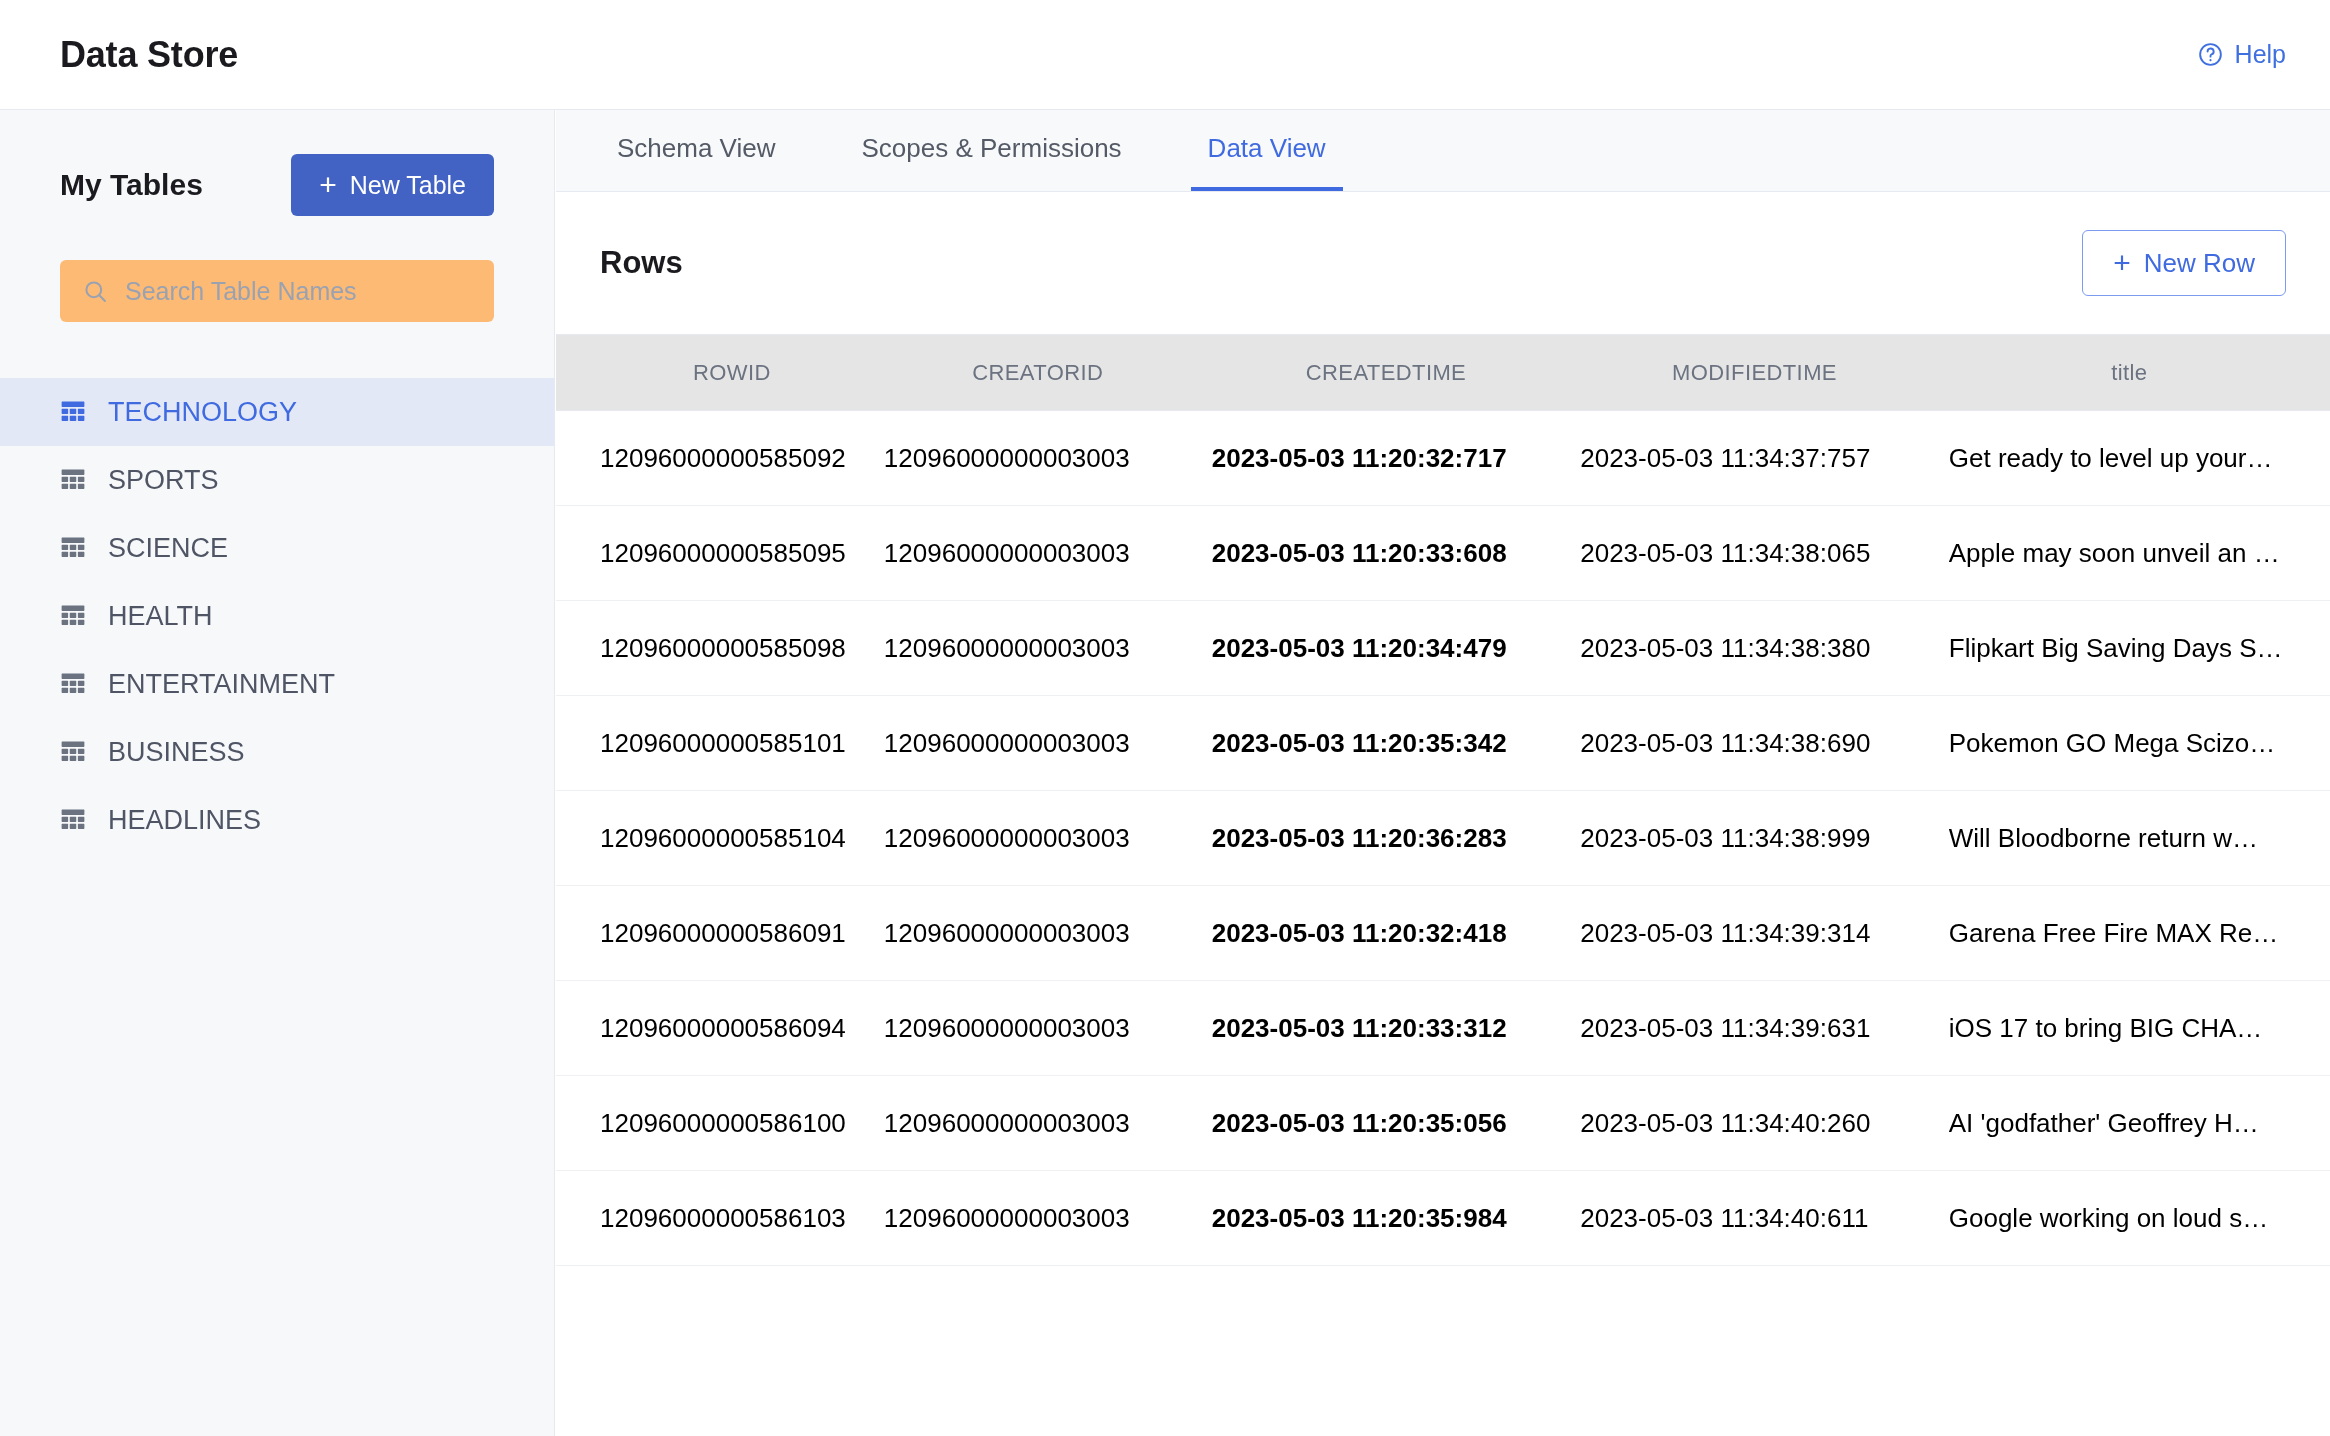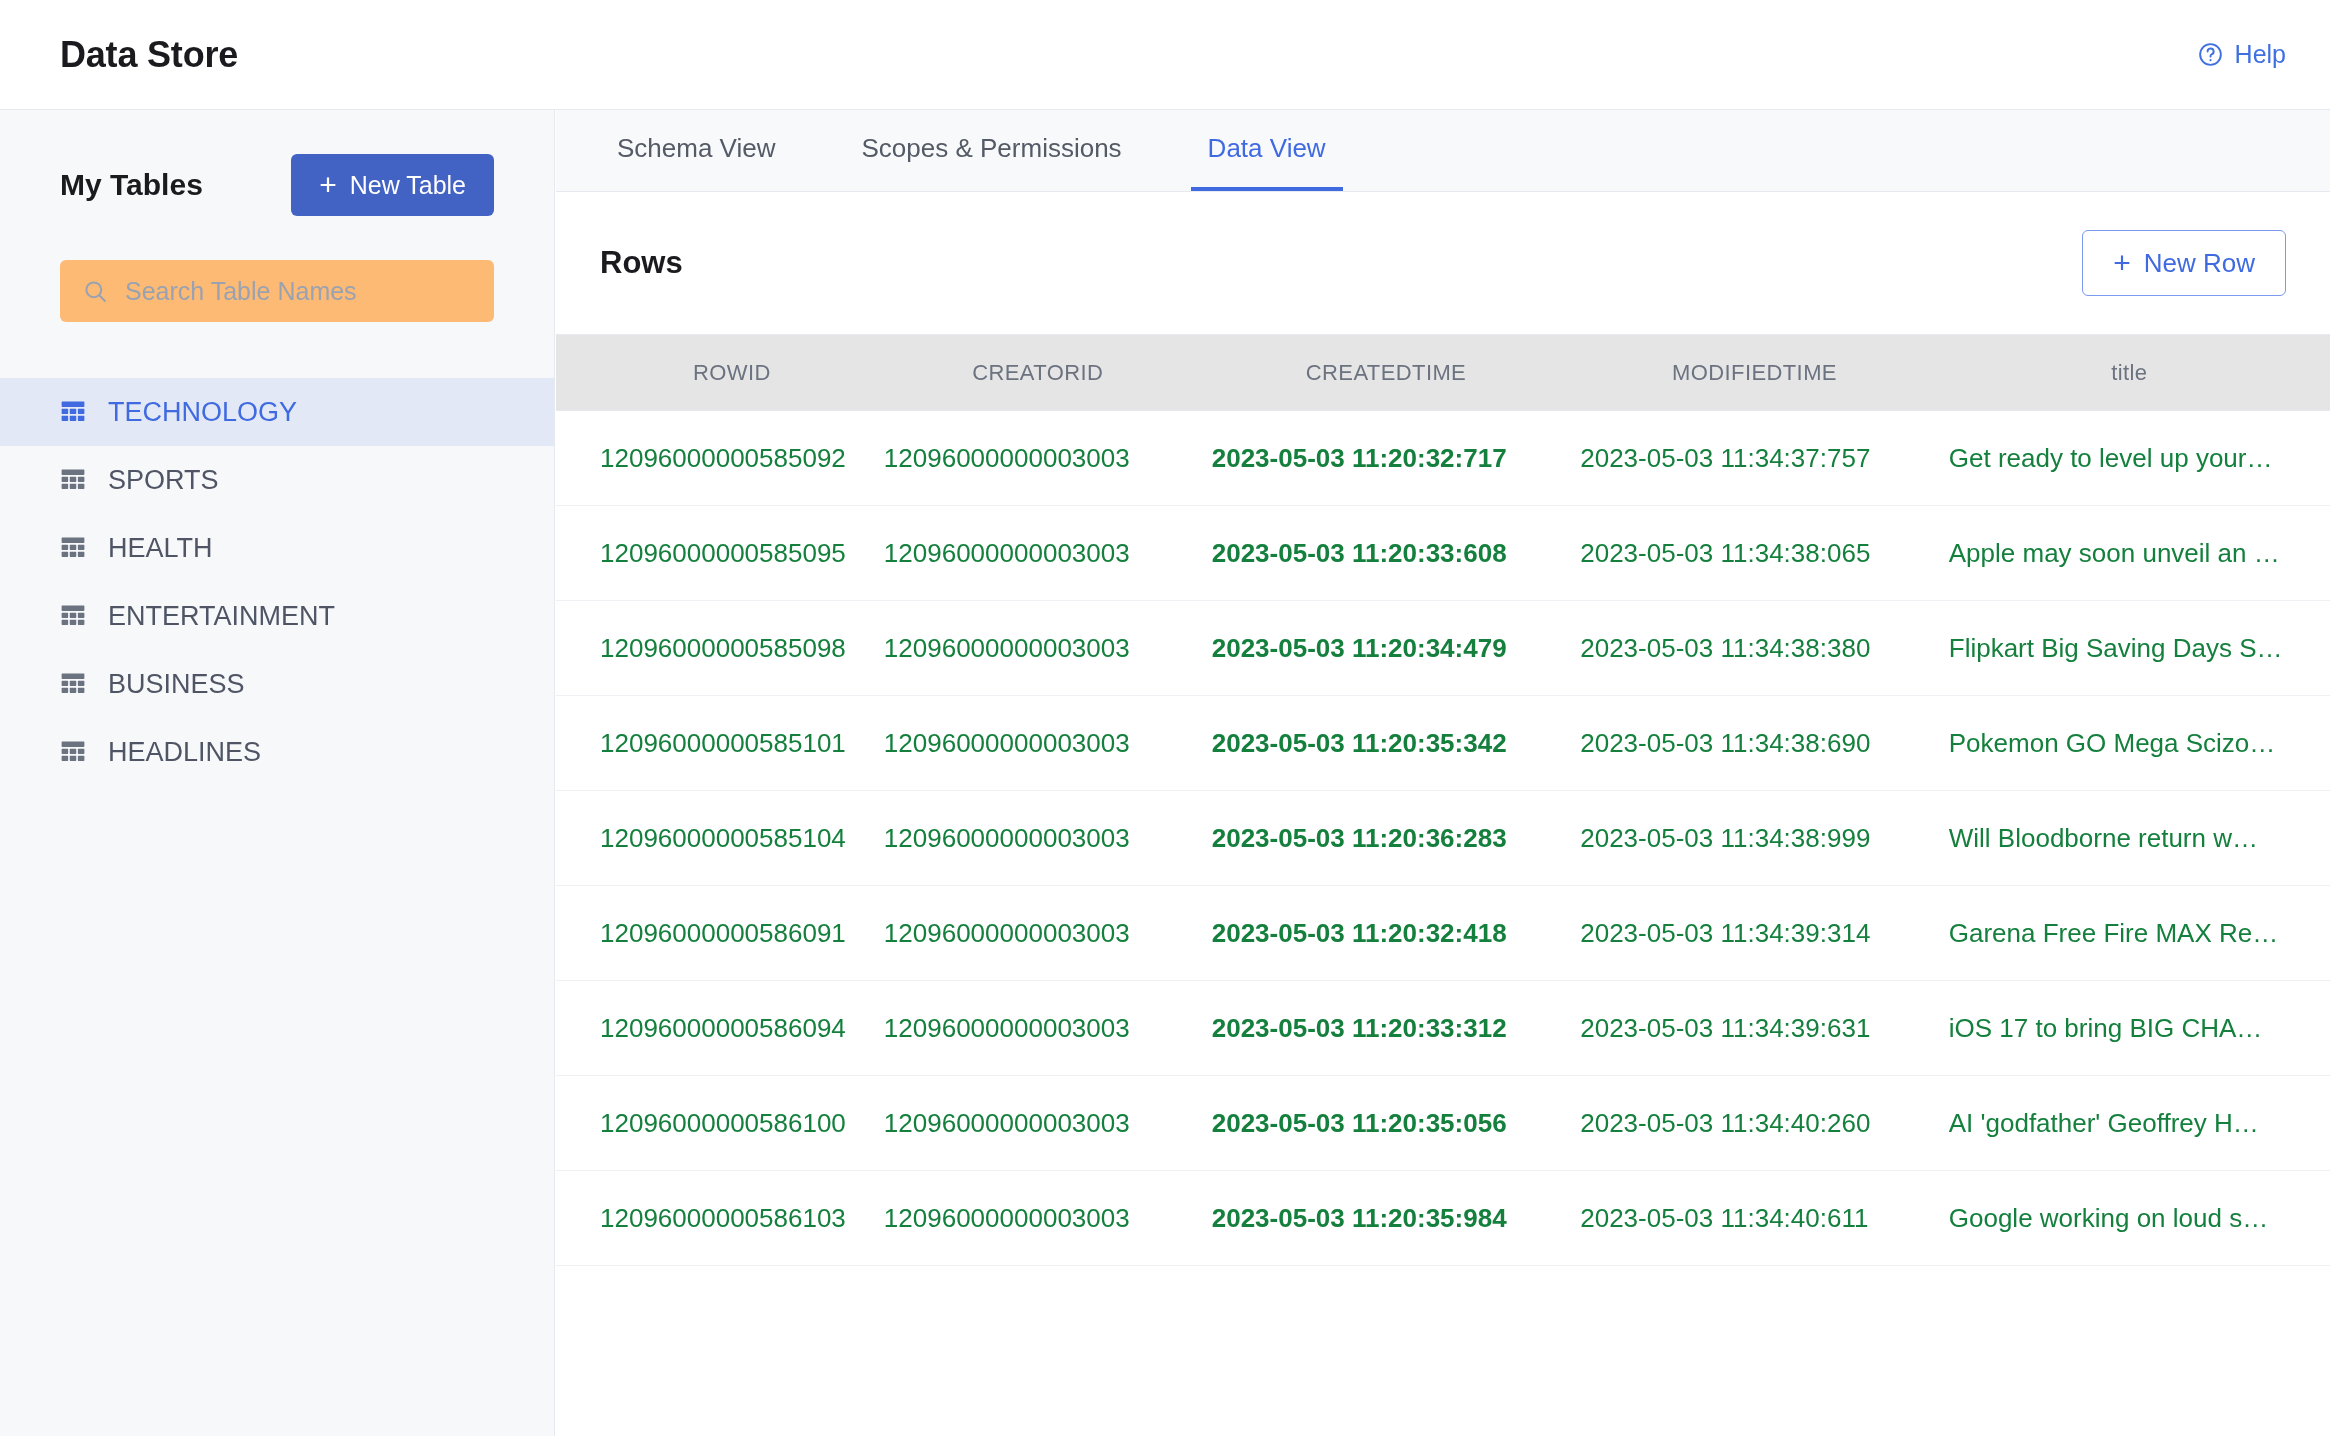--- a/index.html
+++ b/index.html
@@ -198,21 +198,21 @@
     font-weight: normal;
     color: #6b7280;
     letter-spacing: 0.4px;
     padding: 0 20px 0 0;
   }
   .data-table thead th:first-child { padding-left: 44px; }
   .data-table tbody td {
     height: 95px;
     border-bottom: 1px solid #eef0f4;
     font-size: 26px;
-    color: #15803d;
+    color: #000000;
     padding: 0 20px 0 0;
     white-space: nowrap;
     overflow: hidden;
     text-overflow: ellipsis;
     margin-top: 19px;
   }
   .data-table tbody td:first-child { padding-left: 44px; }
   .col-rowid { width: 258px; }
   .col-creatorid { width: 258px; }
   .col-createdtime { width: 290px; font-weight: bold; }
@@ -289,20 +289,34 @@
           <svg class="tbl-icon" viewBox="0 0 16 16" fill="#6b7280">
             <rect x="1" y="1.5" width="14" height="3.4" rx="0.4"></rect>
             <rect x="1" y="6" width="4" height="3.2" rx="0.4"></rect>
             <rect x="6" y="6" width="4" height="3.2" rx="0.4"></rect>
             <rect x="11" y="6" width="4" height="3.2" rx="0.4"></rect>
             <rect x="1" y="10.3" width="4" height="3.2" rx="0.4"></rect>
             <rect x="6" y="10.3" width="4" height="3.2" rx="0.4"></rect>
             <rect x="11" y="10.3" width="4" height="3.2" rx="0.4"></rect>
           </svg>
         </span>
+        <span>SCIENCE</span>
+      </div>
+      <div class="table-item">
+        <span>
+          <svg class="tbl-icon" viewBox="0 0 16 16" fill="#6b7280">
+            <rect x="1" y="1.5" width="14" height="3.4" rx="0.4"></rect>
+            <rect x="1" y="6" width="4" height="3.2" rx="0.4"></rect>
+            <rect x="6" y="6" width="4" height="3.2" rx="0.4"></rect>
+            <rect x="11" y="6" width="4" height="3.2" rx="0.4"></rect>
+            <rect x="1" y="10.3" width="4" height="3.2" rx="0.4"></rect>
+            <rect x="6" y="10.3" width="4" height="3.2" rx="0.4"></rect>
+            <rect x="11" y="10.3" width="4" height="3.2" rx="0.4"></rect>
+          </svg>
+        </span>
         <span>HEALTH</span>
       </div>
       <div class="table-item">
         <span>
           <svg class="tbl-icon" viewBox="0 0 16 16" fill="#6b7280">
             <rect x="1" y="1.5" width="14" height="3.4" rx="0.4"></rect>
             <rect x="1" y="6" width="4" height="3.2" rx="0.4"></rect>
             <rect x="6" y="6" width="4" height="3.2" rx="0.4"></rect>
             <rect x="11" y="6" width="4" height="3.2" rx="0.4"></rect>
             <rect x="1" y="10.3" width="4" height="3.2" rx="0.4"></rect>

